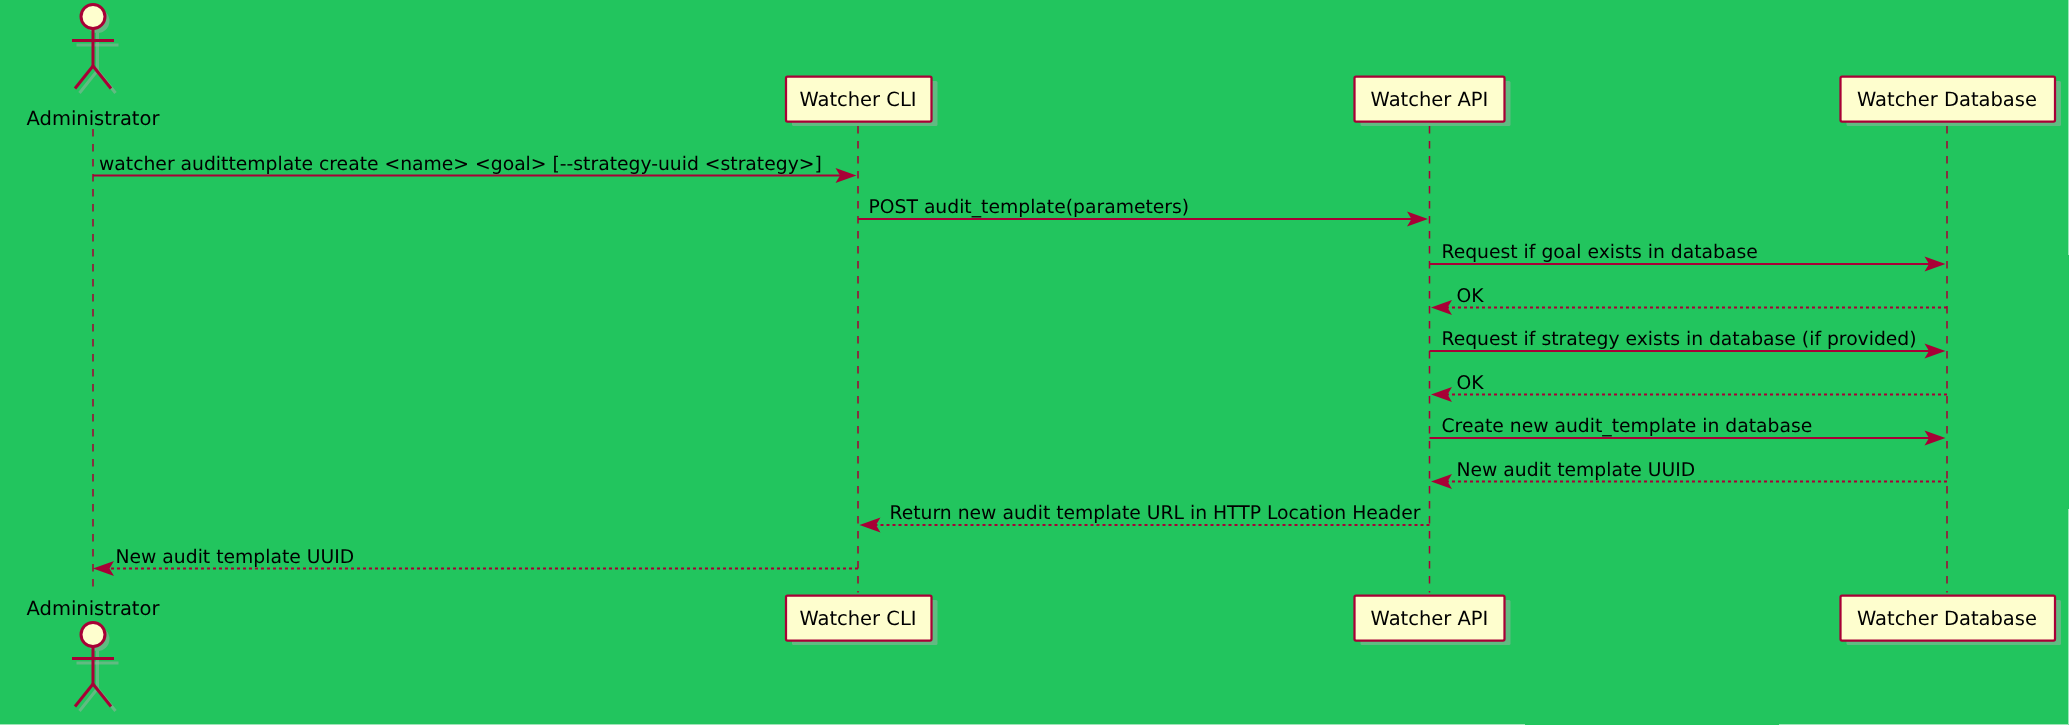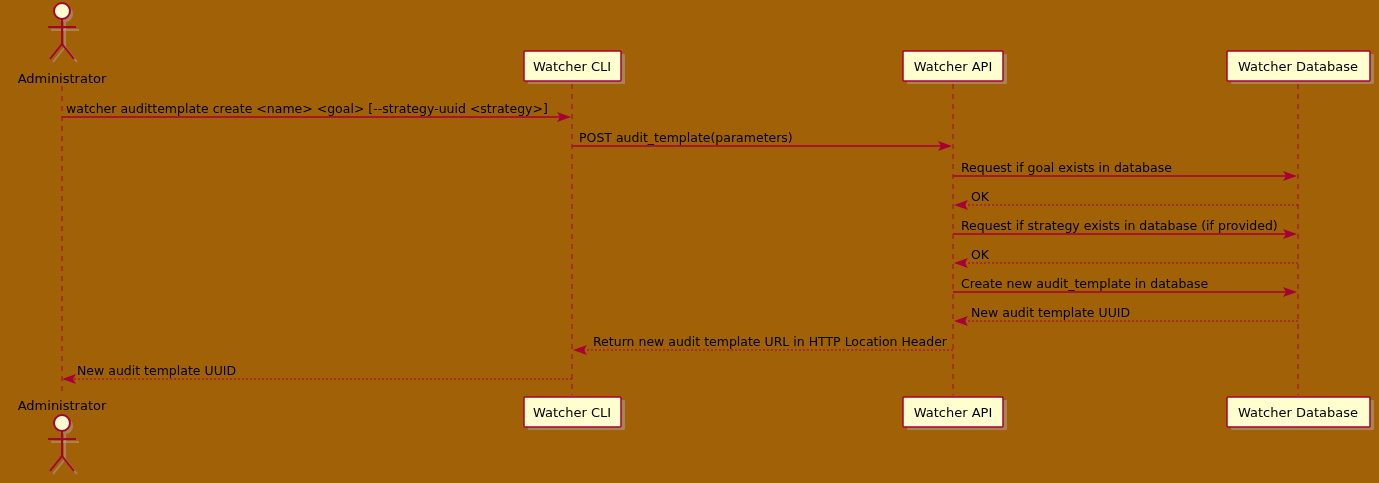--- a/index.html
+++ b/index.html
@@ -8,21 +8,21 @@
     padding: 0;
     background: #FFFFFF;
   }
   body {
     font-family: "DejaVu Sans", sans-serif;
   }
   #diagram {
     position: relative;
     width: 1379px;
     height: 483px;
-    background: #a16207;
+    background: #22c55e;
     overflow: hidden;
   }
   #diagram svg {
     position: absolute;
     left: 0;
     top: 0;
   }
   .pbox-rect {
     fill: #FEFECE;
     stroke: #A80036;

